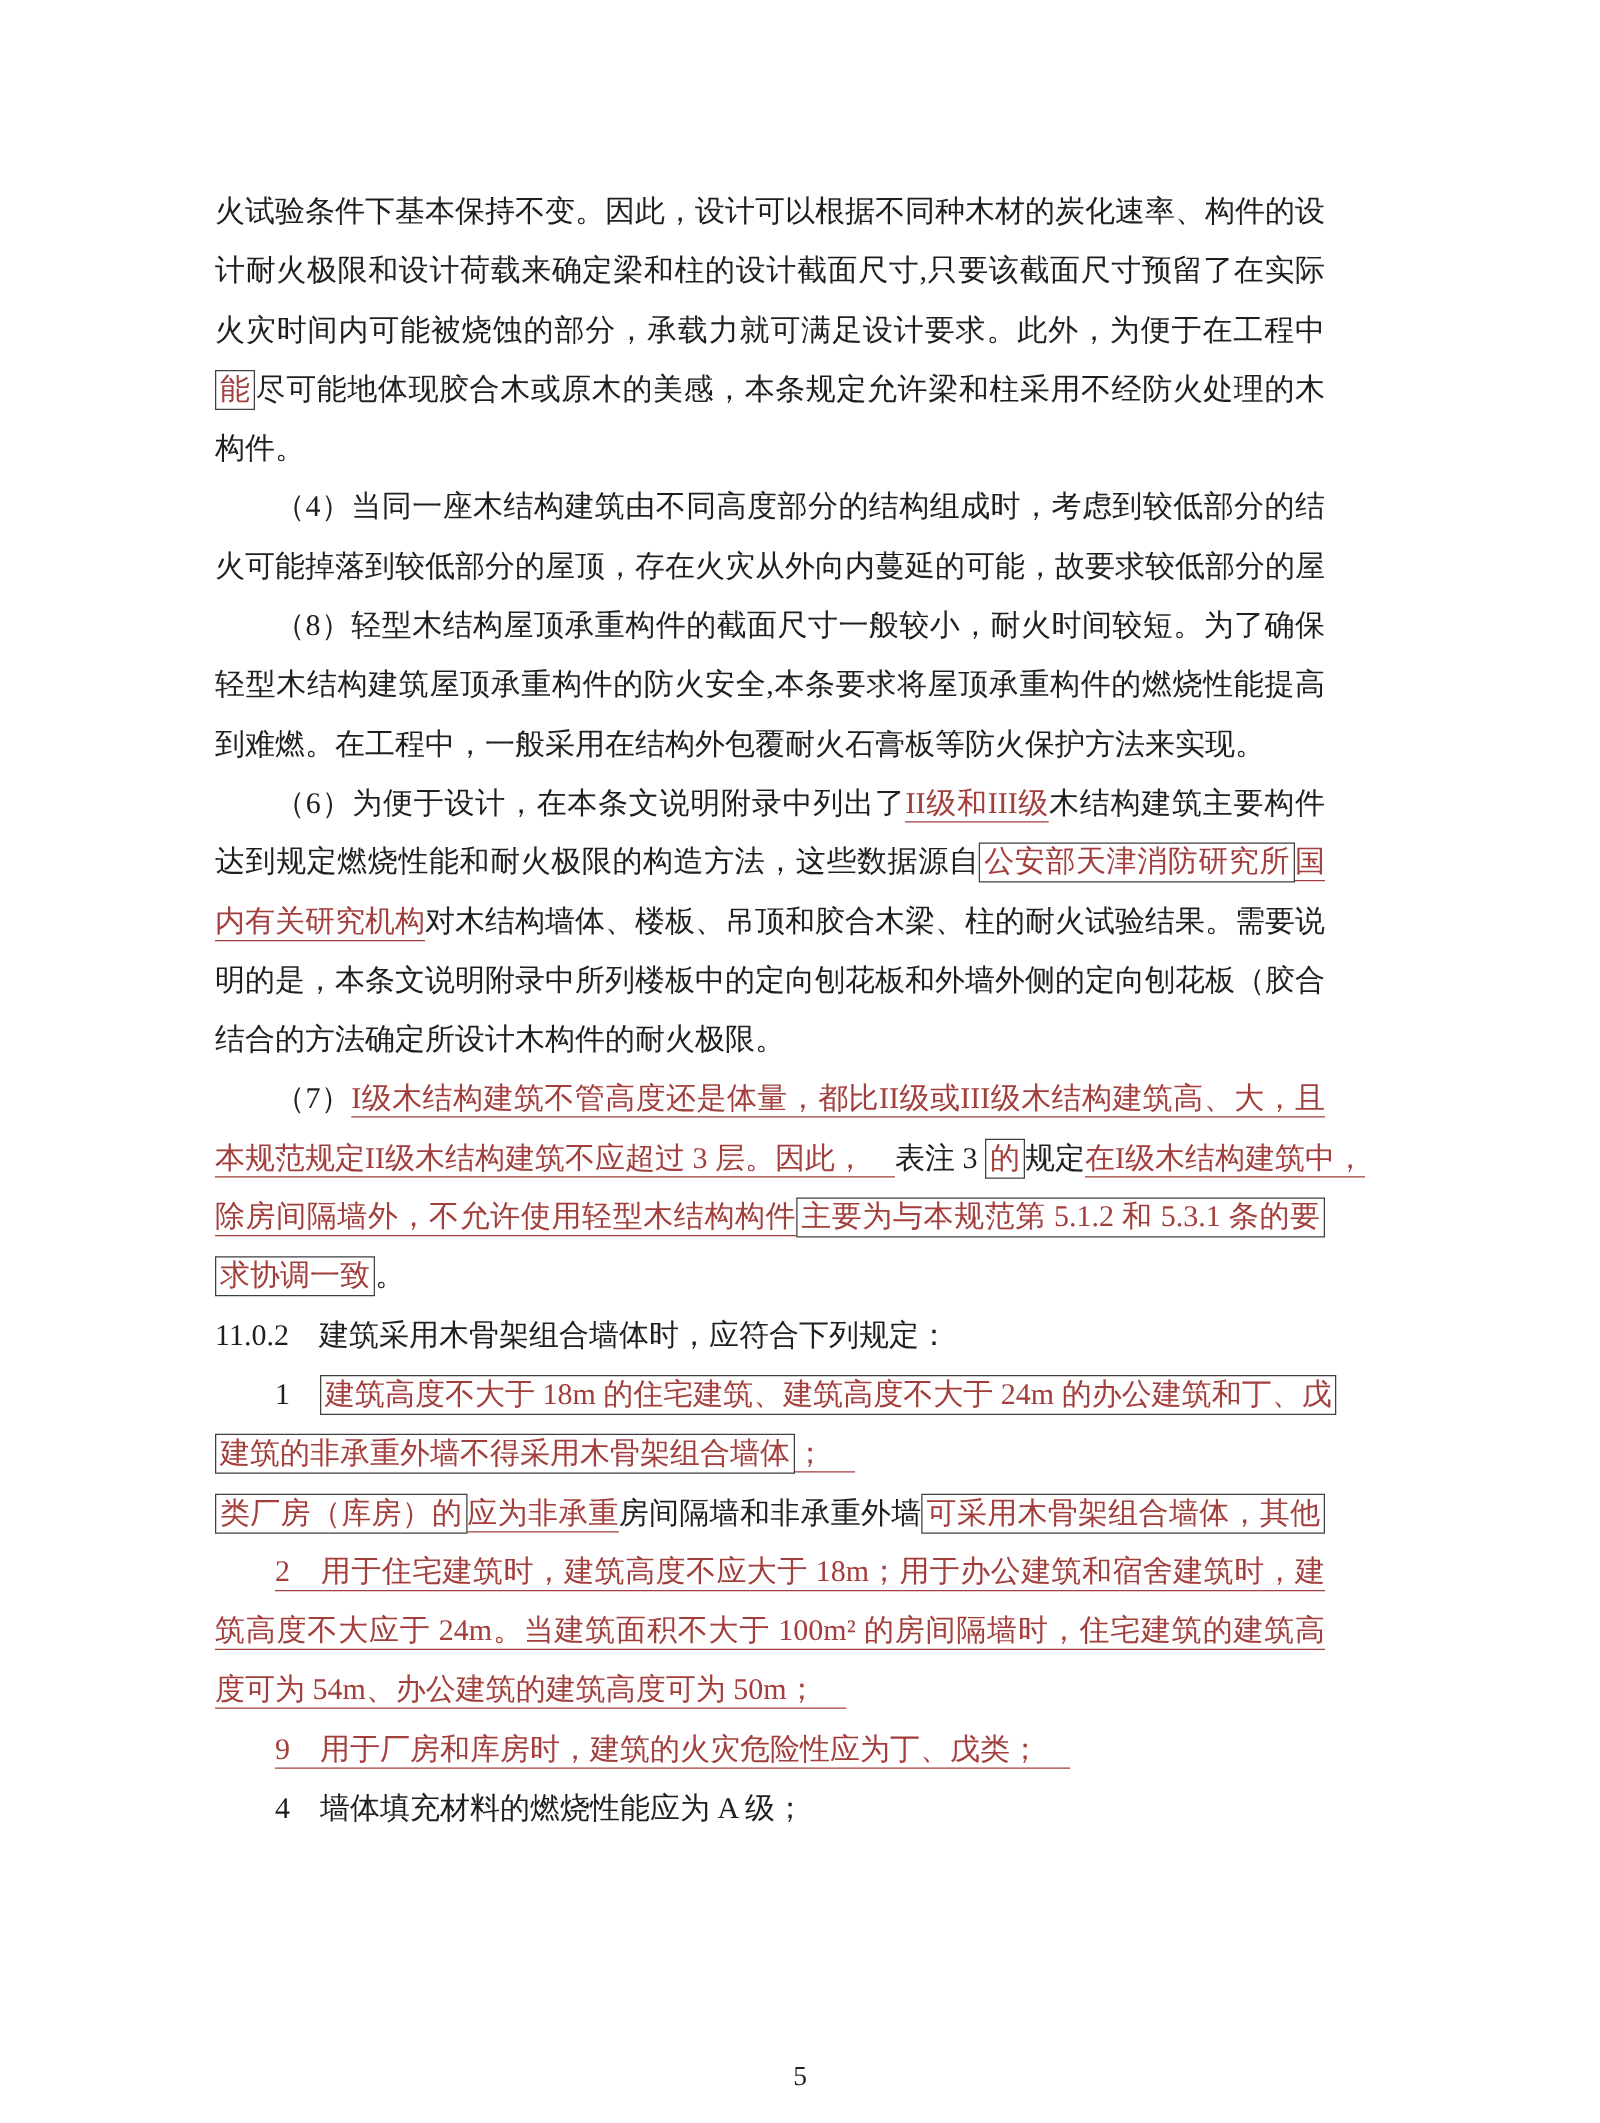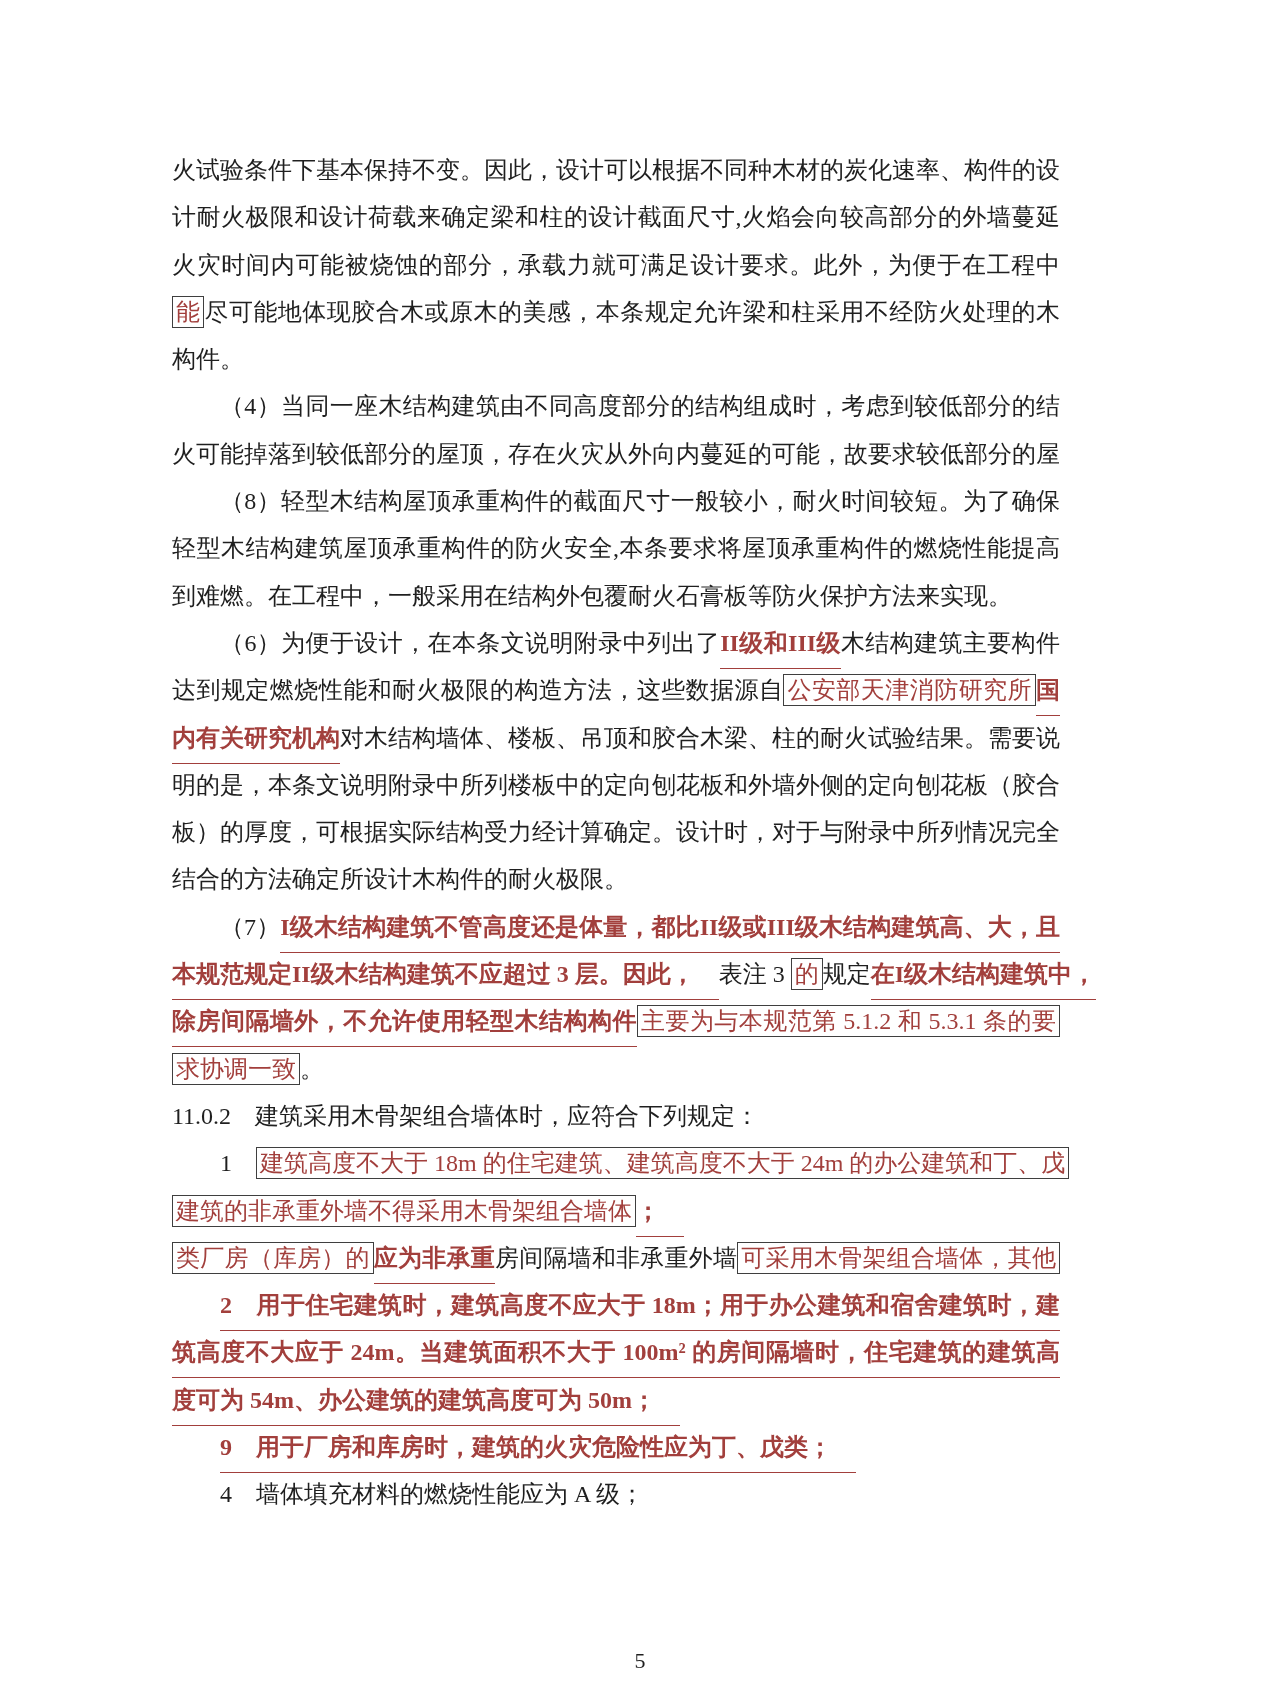--- a/index.html
+++ b/index.html
@@ -35,22 +35,21 @@
   }
   .line.ind {
     text-indent: 48px;
   }
   .s-normal {
     color: var(--ink, #1f1f1f);
   }
   .s-insert {
     color: var(--red, #a23f3c);
     border-bottom: 1.5px solid var(--red, #a23f3c);
-    padding-bottom: 12px;
-    font-weight: bold;
+    padding-bottom: 1px;
   }
   .s-boxdel {
     color: var(--red, #a23f3c);
     border: 1.5px solid var(--box, #3f3f3f);
     padding: 2px 3px;
   }
   .page-number {
     position: absolute;
     left: 0;
     right: 0;
@@ -59,34 +58,33 @@
     font-size: 22px;
     color: var(--ink, #1f1f1f);
   }
 </style>
 </head>
 <body>
 
 <div class="page" style="--red: #a23f3c; --ink: #1f1f1f; --box: #3f3f3f; --page-bg: #ffffff;">
   <div class="text-block">
       <div class="line full"><span class="s-normal">火试验条件下基本保持不变。因此，设计可以根据不同种木材的炭化速率、构件的设</span></div>
-      <div class="line full"><span class="s-normal">计耐火极限和设计荷载来确定梁和柱的设计截面尺寸,火焰会向较高部分的外墙蔓延</span></div>
+      <div class="line full"><span class="s-normal">计耐火极限和设计荷载来确定梁和柱的设计截面尺寸,只要该截面尺寸预留了在实际</span></div>
       <div class="line full"><span class="s-normal">火灾时间内可能被烧蚀的部分，承载力就可满足设计要求。此外，为便于在工程中</span></div>
       <div class="line full"><span class="s-boxdel">能</span><span class="s-normal">尽可能地体现胶合木或原木的美感，本条规定允许梁和柱采用不经防火处理的木</span></div>
       <div class="line"><span class="s-normal">构件。</span></div>
       <div class="line ind full"><span class="s-normal">（4）当同一座木结构建筑由不同高度部分的结构组成时，考虑到较低部分的结</span></div>
       <div class="line full"><span class="s-normal">火可能掉落到较低部分的屋顶，存在火灾从外向内蔓延的可能，故要求较低部分的屋</span></div>
       <div class="line ind full"><span class="s-normal">（8）轻型木结构屋顶承重构件的截面尺寸一般较小，耐火时间较短。为了确保</span></div>
       <div class="line full"><span class="s-normal">轻型木结构建筑屋顶承重构件的防火安全,本条要求将屋顶承重构件的燃烧性能提高</span></div>
       <div class="line"><span class="s-normal">到难燃。在工程中，一般采用在结构外包覆耐火石膏板等防火保护方法来实现。</span></div>
       <div class="line ind full"><span class="s-normal">（6）为便于设计，在本条文说明附录中列出了</span><span class="s-insert">II级和III级</span><span class="s-normal">木结构建筑主要构件</span></div>
       <div class="line full"><span class="s-normal">达到规定燃烧性能和耐火极限的构造方法，这些数据源自</span><span class="s-boxdel">公安部天津消防研究所</span><span class="s-insert">国</span></div>
       <div class="line full"><span class="s-insert">内有关研究机构</span><span class="s-normal">对木结构墙体、楼板、吊顶和胶合木梁、柱的耐火试验结果。需要说</span></div>
       <div class="line full"><span class="s-normal">明的是，本条文说明附录中所列楼板中的定向刨花板和外墙外侧的定向刨花板（胶合</span></div>
-      <div class="line full"><span class="s-normal">板）的厚度，可根据实际结构受力经计算确定。设计时，对于与附录中所列情况完全</span></div>
       <div class="line"><span class="s-normal">结合的方法确定所设计木构件的耐火极限。</span></div>
       <div class="line ind full"><span class="s-normal">（7）</span><span class="s-insert">I级木结构建筑不管高度还是体量，都比II级或III级木结构建筑高、大，且</span></div>
       <div class="line full"><span class="s-insert">本规范规定II级木结构建筑不应超过 3 层。因此，　</span><span class="s-normal">表注 3 </span><span class="s-boxdel">的</span><span class="s-normal">规定</span><span class="s-insert">在I级木结构建筑中，</span></div>
       <div class="line full"><span class="s-insert">除房间隔墙外，不允许使用轻型木结构构件</span><span class="s-boxdel">主要为与本规范第 5.1.2 和 5.3.1 条的要</span></div>
       <div class="line"><span class="s-boxdel">求协调一致</span><span class="s-normal">。</span></div>
       <div class="line"><span class="s-normal">11.0.2　建筑采用木骨架组合墙体时，应符合下列规定：</span></div>
       <div class="line ind full"><span class="s-normal">1　</span><span class="s-boxdel">建筑高度不大于 18m 的住宅建筑、建筑高度不大于 24m 的办公建筑和丁、戊</span></div>
       <div class="line"><span class="s-boxdel">建筑的非承重外墙不得采用木骨架组合墙体</span><span class="s-insert">；　</span></div>
       <div class="line full"><span class="s-boxdel">类厂房（库房）的</span><span class="s-insert">应为非承重</span><span class="s-normal">房间隔墙和非承重外墙</span><span class="s-boxdel">可采用木骨架组合墙体，其他</span></div>
       <div class="line ind full"><span class="s-insert">2　用于住宅建筑时，建筑高度不应大于 18m；用于办公建筑和宿舍建筑时，建</span></div>

